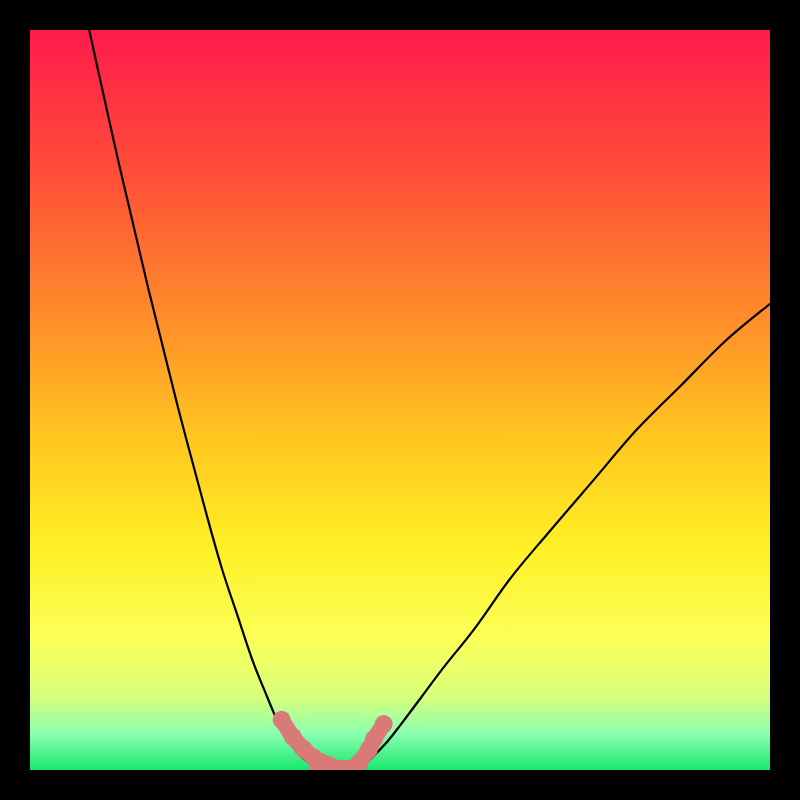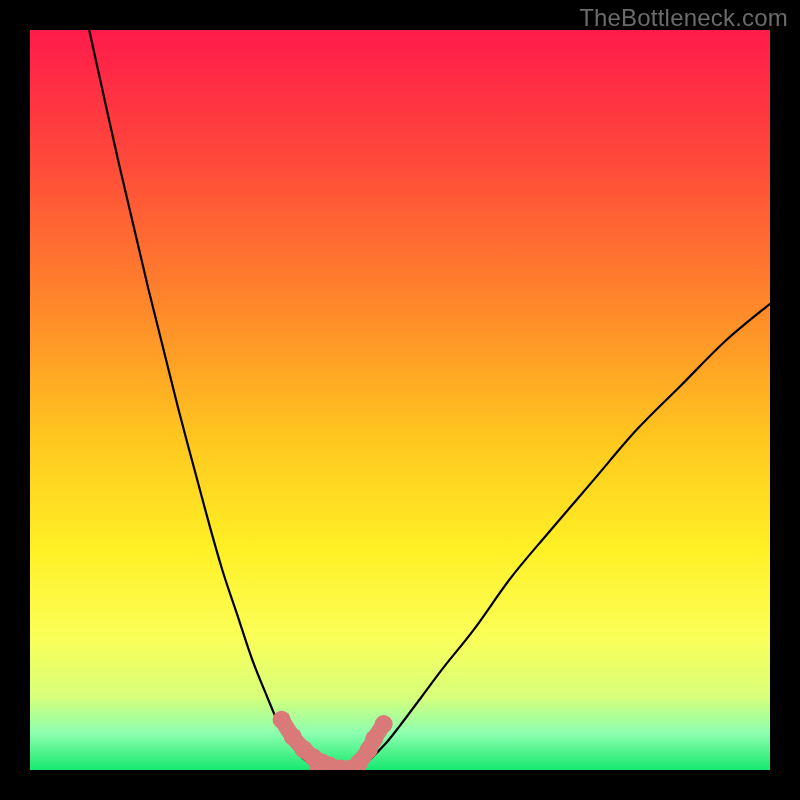--- a/index.html
+++ b/index.html
@@ -27,21 +27,20 @@
     top: 30px;
     width: 740px;
     height: 740px;
   }
   svg { display: block; }
 </style>
 </head>
 <body>
 
 <div class="frame">
-  <div class="watermark">TheBottleneck.com</div>
   <div class="plot">
     <svg id="chart-svg" width="740" height="740" viewBox="0 0 740 740">
         <defs>
           <linearGradient id="bg" x1="0" y1="0" x2="0" y2="1">
             <stop offset="0%" stop-color="#ff1b4b"></stop>
             <stop offset="18%" stop-color="#ff4a3a"></stop>
             <stop offset="38%" stop-color="#ff8a2a"></stop>
             <stop offset="55.00000000000001%" stop-color="#ffc61f"></stop>
             <stop offset="70%" stop-color="#fff025"></stop>
             <stop offset="82%" stop-color="#fbff58"></stop>

